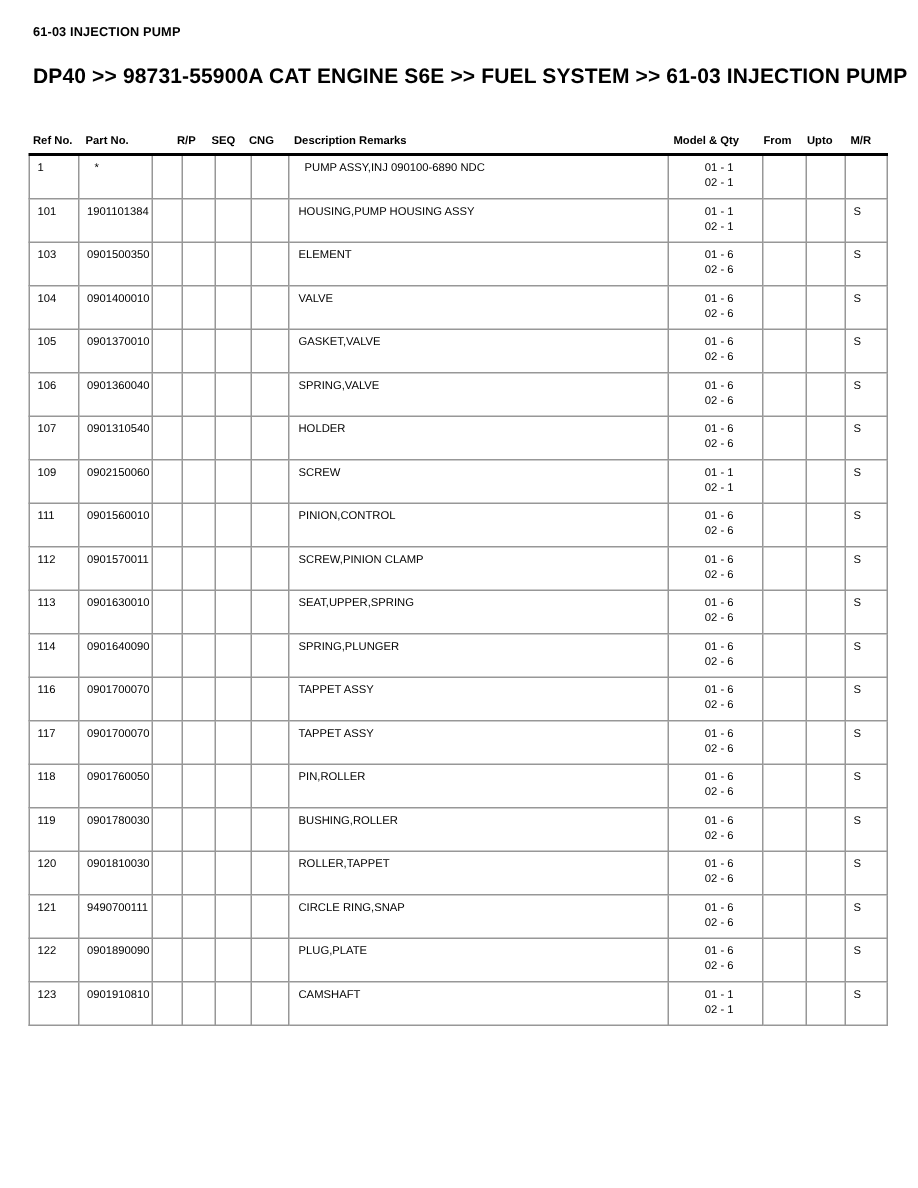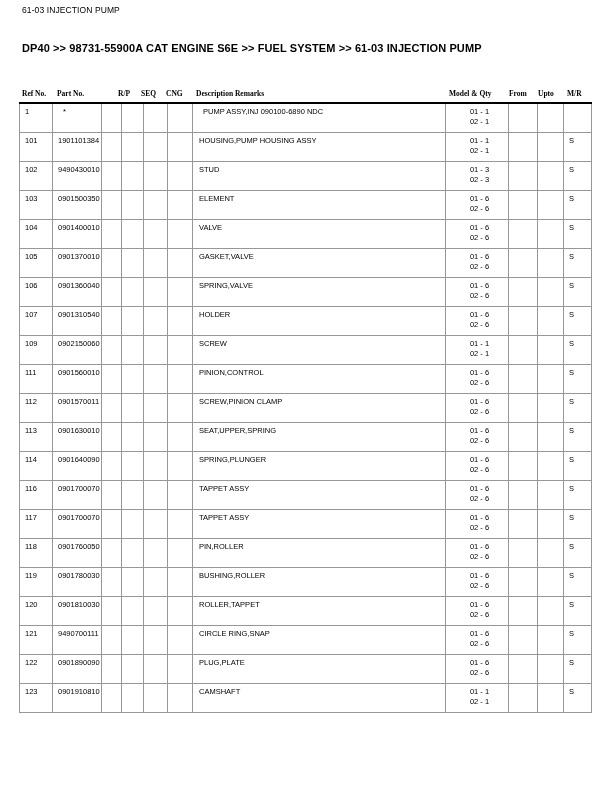--- a/index.html
+++ b/index.html
@@ -5,30 +5,30 @@
   html,body { margin:0; padding:0; }
   .page {
     position:relative;
     width:612px; height:792px;
     background:#ffffff;
     font-family:"Liberation Sans", sans-serif;
     color:#000;
     overflow:hidden;
   }
   .doc-title {
-    position:absolute; left:22px; top:5px;
-    font-size:8.5px; font-weight:normal; letter-spacing:0.1px;
+    position:absolute; left:22px; top:16px;
+    font-size:8.5px; font-weight:bold; letter-spacing:0.1px;
     white-space:nowrap;
   }
   .breadcrumb {
     position:absolute; left:22px; top:42px;
-    font-size:11px; font-weight:bold; letter-spacing:0.1px;
+    font-size:14px; font-weight:bold; letter-spacing:0.1px;
     white-space:nowrap;
   }
-  .col-headers { position:absolute; left:0; top:89px; width:612px; height:12px;font-family:Liberation Serif, serif; }
+  .col-headers { position:absolute; left:0; top:89px; width:612px; height:12px; }
   .col-headers span {
     position:absolute; top:0;
     font-size:7.5px; font-weight:bold; white-space:nowrap;
   }
   .ch-ref   { left:22px; }
   .ch-part  { left:57px; }
   .ch-rp    { left:118px; }
   .ch-seq   { left:141px; }
   .ch-cng   { left:166px; }
   .ch-desc  { left:196px; }
@@ -123,36 +123,20 @@
           <td class="desc">HOUSING,PUMP HOUSING ASSY</td>
           <td class="model">
             <span class="qline">01 - 1</span>
             <span class="qline">02 - 1</span>
           </td>
           <td></td>
           <td></td>
           <td>S</td>
         </tr>
         <tr>
-          <td>102</td>
-          <td>9490430010</td>
-          <td></td>
-          <td></td>
-          <td></td>
-          <td></td>
-          <td class="desc">STUD</td>
-          <td class="model">
-            <span class="qline">01 - 3</span>
-            <span class="qline">02 - 3</span>
-          </td>
-          <td></td>
-          <td></td>
-          <td>S</td>
-        </tr>
-        <tr>
           <td>103</td>
           <td>0901500350</td>
           <td></td>
           <td></td>
           <td></td>
           <td></td>
           <td class="desc">ELEMENT</td>
           <td class="model">
             <span class="qline">01 - 6</span>
             <span class="qline">02 - 6</span>

